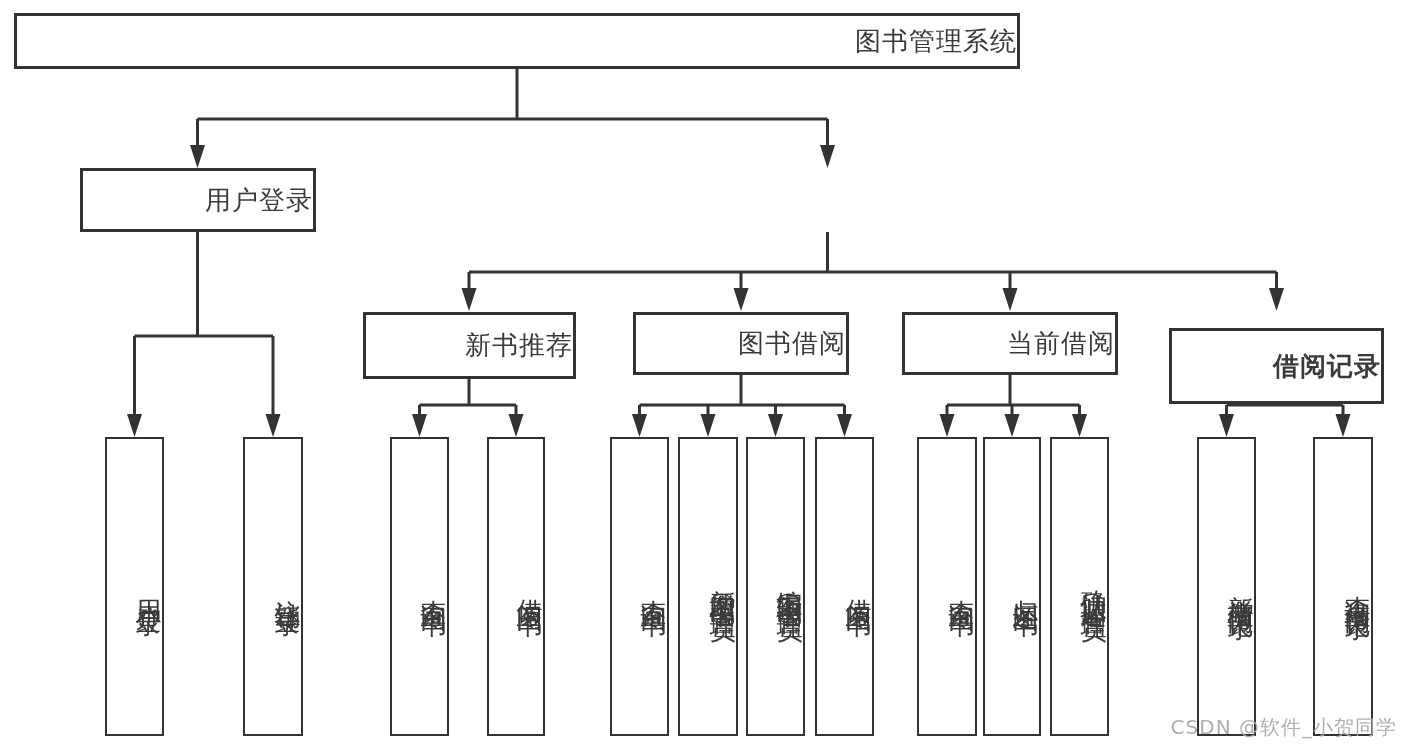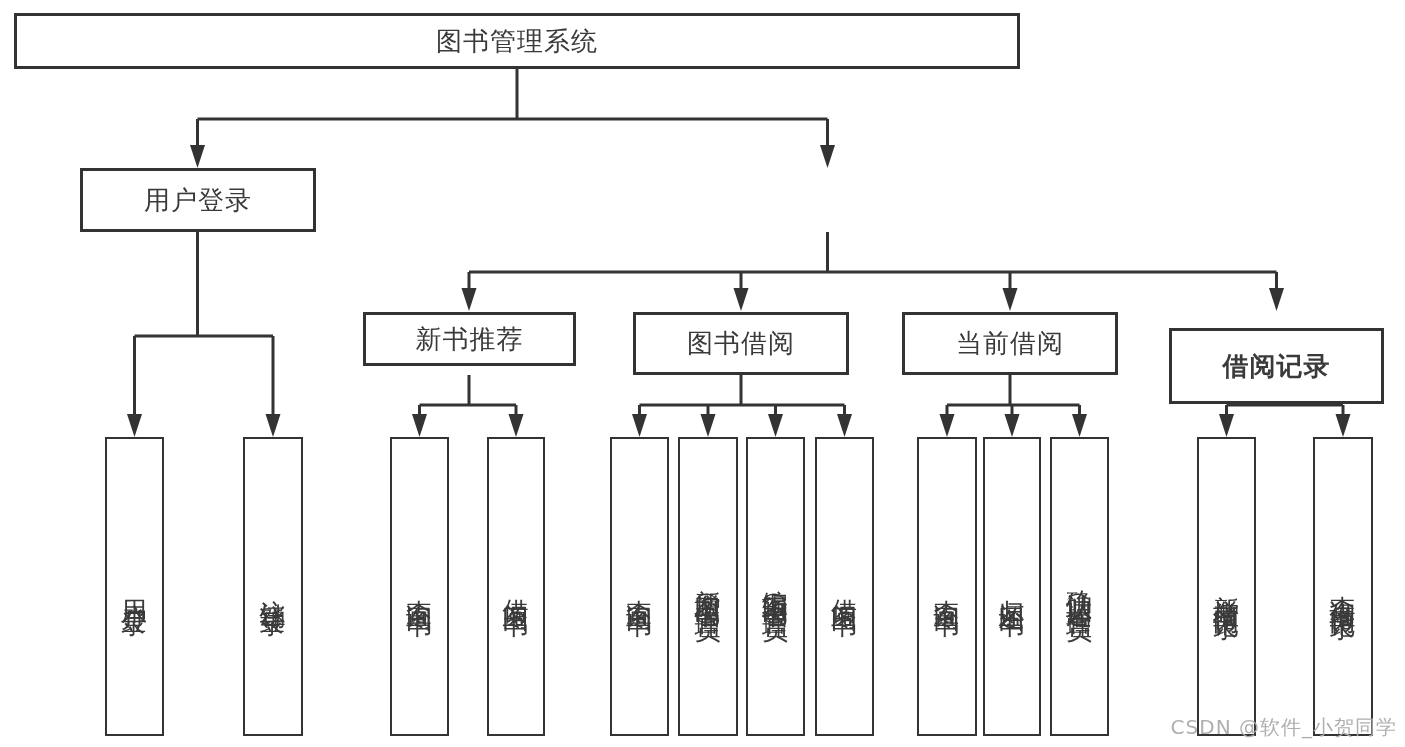--- a/index.html
+++ b/index.html
@@ -17,21 +17,21 @@
     z-index: 1;
   }
   .node {
     position: absolute;
     box-sizing: border-box;
     border: 3px solid #333333;
     background: #ffffff;
     color: #3a3a3a;
     display: flex;
     align-items: center;
-    justify-content: center;
+    justify-content: flex-end;
     z-index: 2;
   }
   .hbox { font-size: 26px; letter-spacing: 1px; white-space: nowrap; }
   .vbox { border-width: 2.5px; }
   .vbox .vtext {
     writing-mode: vertical-rl;
     text-orientation: mixed;
     font-size: 26px;
     letter-spacing: 4px;
     line-height: 1;
@@ -96,21 +96,21 @@
   </svg>
 
   <div class="node hbox" style="left:14px; top:13px; width:1006px; height:56px;">
     <span>图书管理系统</span>
   </div>
 
   <div class="node hbox" style="left:80px; top:168px; width:236px; height:64px;">
     <span>用户登录</span>
   </div>
 
-  <div class="node hbox" style="left:363px; top:312px; width:213px; height:54px;">
+  <div class="node hbox" style="left:363px; top:312px; width:213px; height:67px;">
     <span>新书推荐</span>
   </div>
   <div class="node hbox" style="left:633px; top:312px; width:216px; height:63px;">
     <span>图书借阅</span>
   </div>
   <div class="node hbox" style="left:902px; top:312px; width:216px; height:63px;">
     <span>当前借阅</span>
   </div>
   <div class="node hbox" style="left:1169px; top:328px; width:215px; height:76px;font-weight:bold;">
     <span>借阅记录</span>

